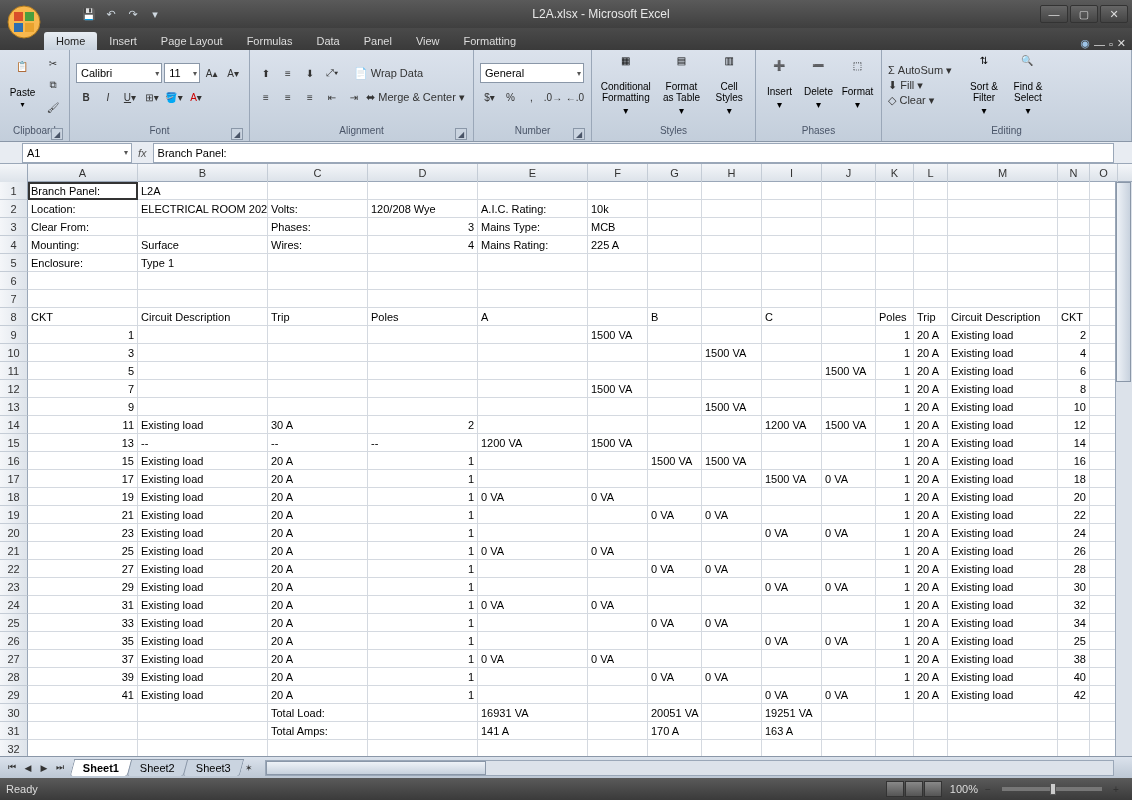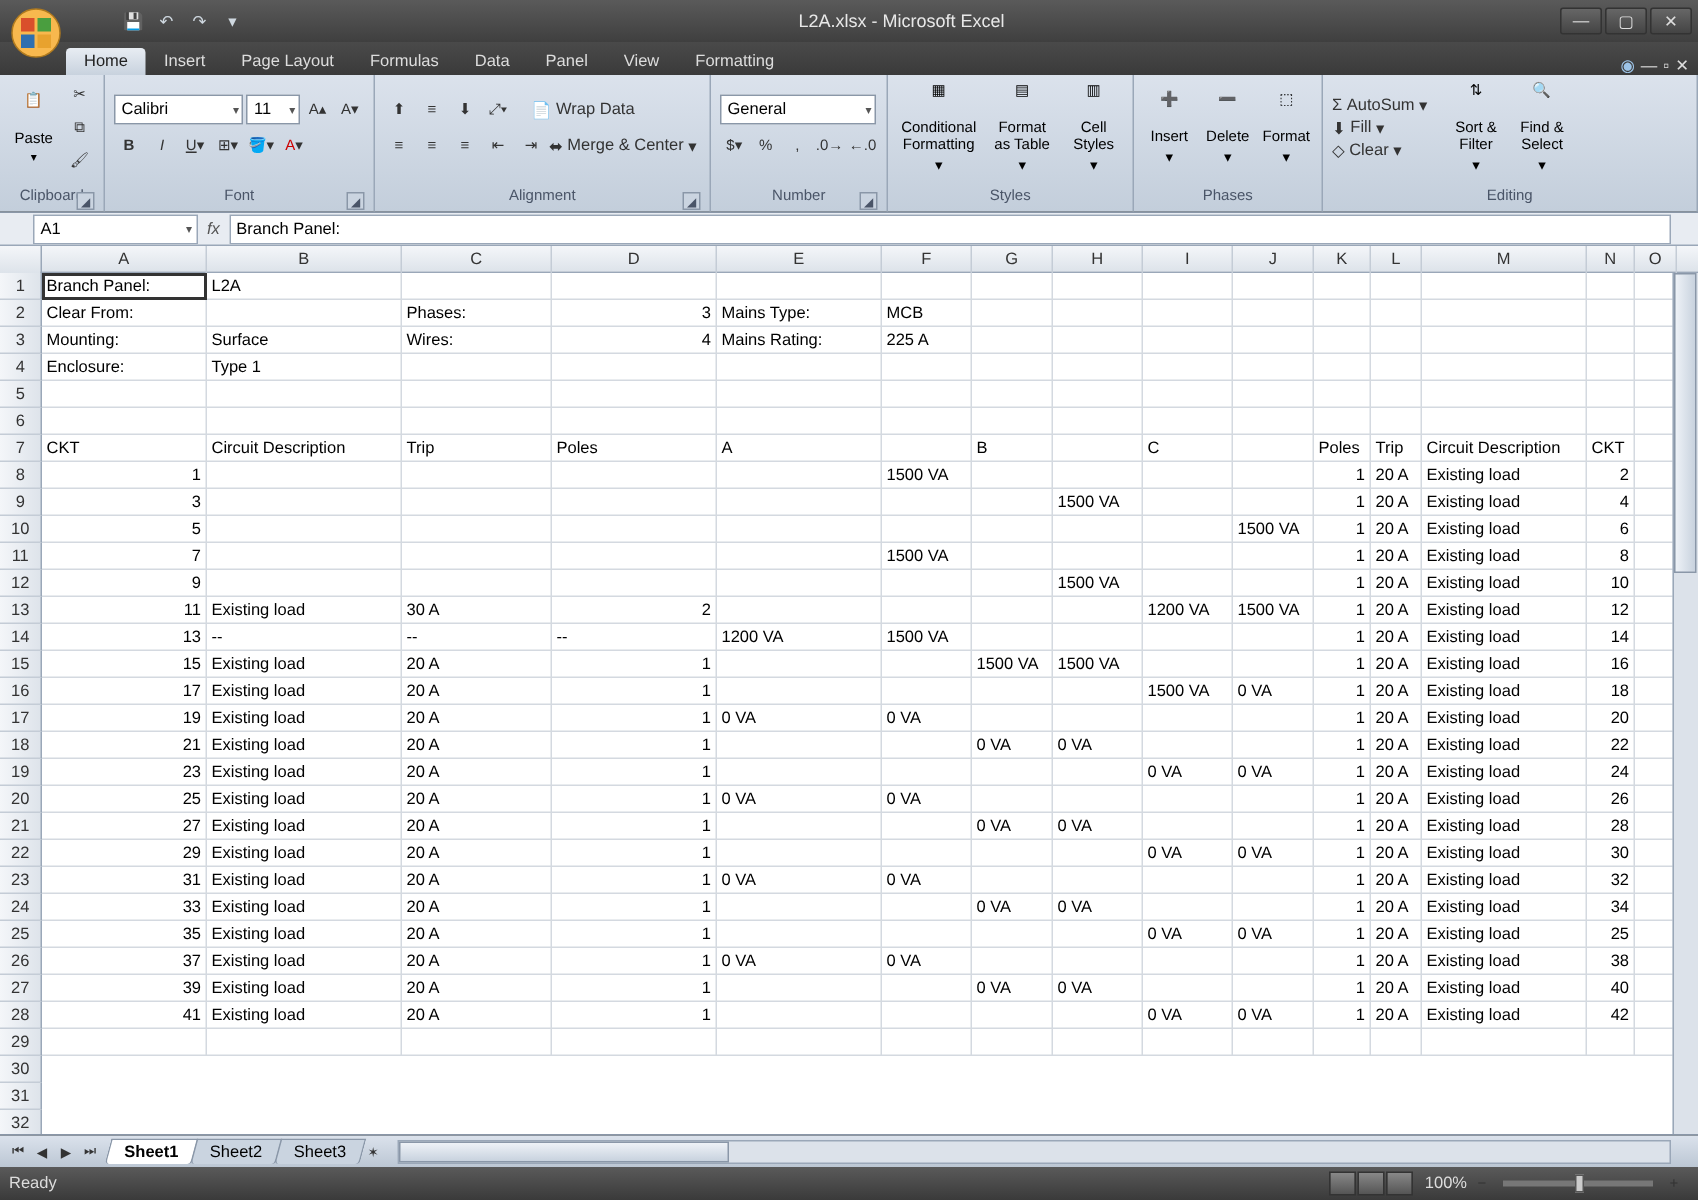--- a/index.html
+++ b/index.html
@@ -305,20 +305,37 @@
           <div class="cell" style="width: 60px;"></div>
           <div class="cell" style="width: 60px;"></div>
           <div class="cell" style="width: 54px;"></div>
           <div class="cell" style="width: 38px;"></div>
           <div class="cell" style="width: 34px;"></div>
           <div class="cell" style="width: 110px;"></div>
           <div class="cell" style="width: 32px;"></div>
           <div class="cell" style="width: 28px;"></div>
         </div>
         <div class="crow">
+          <div class="cell" style="width: 110px;">Location:</div>
+          <div class="cell" style="width: 130px;">ELECTRICAL ROOM 202</div>
+          <div class="cell" style="width: 100px;">Volts:</div>
+          <div class="cell" style="width: 110px;">120/208 Wye</div>
+          <div class="cell" style="width: 110px;">A.I.C. Rating:</div>
+          <div class="cell" style="width: 60px;">10k</div>
+          <div class="cell" style="width: 54px;"></div>
+          <div class="cell" style="width: 60px;"></div>
+          <div class="cell" style="width: 60px;"></div>
+          <div class="cell" style="width: 54px;"></div>
+          <div class="cell" style="width: 38px;"></div>
+          <div class="cell" style="width: 34px;"></div>
+          <div class="cell" style="width: 110px;"></div>
+          <div class="cell" style="width: 32px;"></div>
+          <div class="cell" style="width: 28px;"></div>
+        </div>
+        <div class="crow">
           <div class="cell" style="width: 110px;">Clear From:</div>
           <div class="cell" style="width: 130px;"></div>
           <div class="cell" style="width: 100px;">Phases:</div>
           <div class="cell r" style="width: 110px;">3</div>
           <div class="cell" style="width: 110px;">Mains Type:</div>
           <div class="cell" style="width: 60px;">MCB</div>
           <div class="cell" style="width: 54px;"></div>
           <div class="cell" style="width: 60px;"></div>
           <div class="cell" style="width: 60px;"></div>
           <div class="cell" style="width: 54px;"></div>
@@ -761,20 +778,54 @@
           <div class="cell" style="width: 110px;"></div>
           <div class="cell" style="width: 60px;"></div>
           <div class="cell" style="width: 54px;"></div>
           <div class="cell" style="width: 60px;"></div>
           <div class="cell" style="width: 60px;">0 VA</div>
           <div class="cell" style="width: 54px;">0 VA</div>
           <div class="cell r" style="width: 38px;">1</div>
           <div class="cell" style="width: 34px;">20 A</div>
           <div class="cell" style="width: 110px;">Existing load</div>
           <div class="cell r" style="width: 32px;">42</div>
+          <div class="cell" style="width: 28px;"></div>
+        </div>
+        <div class="crow">
+          <div class="cell" style="width: 110px;"></div>
+          <div class="cell" style="width: 130px;"></div>
+          <div class="cell" style="width: 100px;">Total Load:</div>
+          <div class="cell" style="width: 110px;"></div>
+          <div class="cell" style="width: 110px;">16931 VA</div>
+          <div class="cell" style="width: 60px;"></div>
+          <div class="cell" style="width: 54px;">20051 VA</div>
+          <div class="cell" style="width: 60px;"></div>
+          <div class="cell" style="width: 60px;">19251 VA</div>
+          <div class="cell" style="width: 54px;"></div>
+          <div class="cell" style="width: 38px;"></div>
+          <div class="cell" style="width: 34px;"></div>
+          <div class="cell" style="width: 110px;"></div>
+          <div class="cell" style="width: 32px;"></div>
+          <div class="cell" style="width: 28px;"></div>
+        </div>
+        <div class="crow">
+          <div class="cell" style="width: 110px;"></div>
+          <div class="cell" style="width: 130px;"></div>
+          <div class="cell" style="width: 100px;">Total Amps:</div>
+          <div class="cell" style="width: 110px;"></div>
+          <div class="cell" style="width: 110px;">141 A</div>
+          <div class="cell" style="width: 60px;"></div>
+          <div class="cell" style="width: 54px;">170 A</div>
+          <div class="cell" style="width: 60px;"></div>
+          <div class="cell" style="width: 60px;">163 A</div>
+          <div class="cell" style="width: 54px;"></div>
+          <div class="cell" style="width: 38px;"></div>
+          <div class="cell" style="width: 34px;"></div>
+          <div class="cell" style="width: 110px;"></div>
+          <div class="cell" style="width: 32px;"></div>
           <div class="cell" style="width: 28px;"></div>
         </div>
         <div class="crow">
           <div class="cell" style="width: 110px;"></div>
           <div class="cell" style="width: 130px;"></div>
           <div class="cell" style="width: 100px;"></div>
           <div class="cell" style="width: 110px;"></div>
           <div class="cell" style="width: 110px;"></div>
           <div class="cell" style="width: 60px;"></div>
           <div class="cell" style="width: 54px;"></div>

